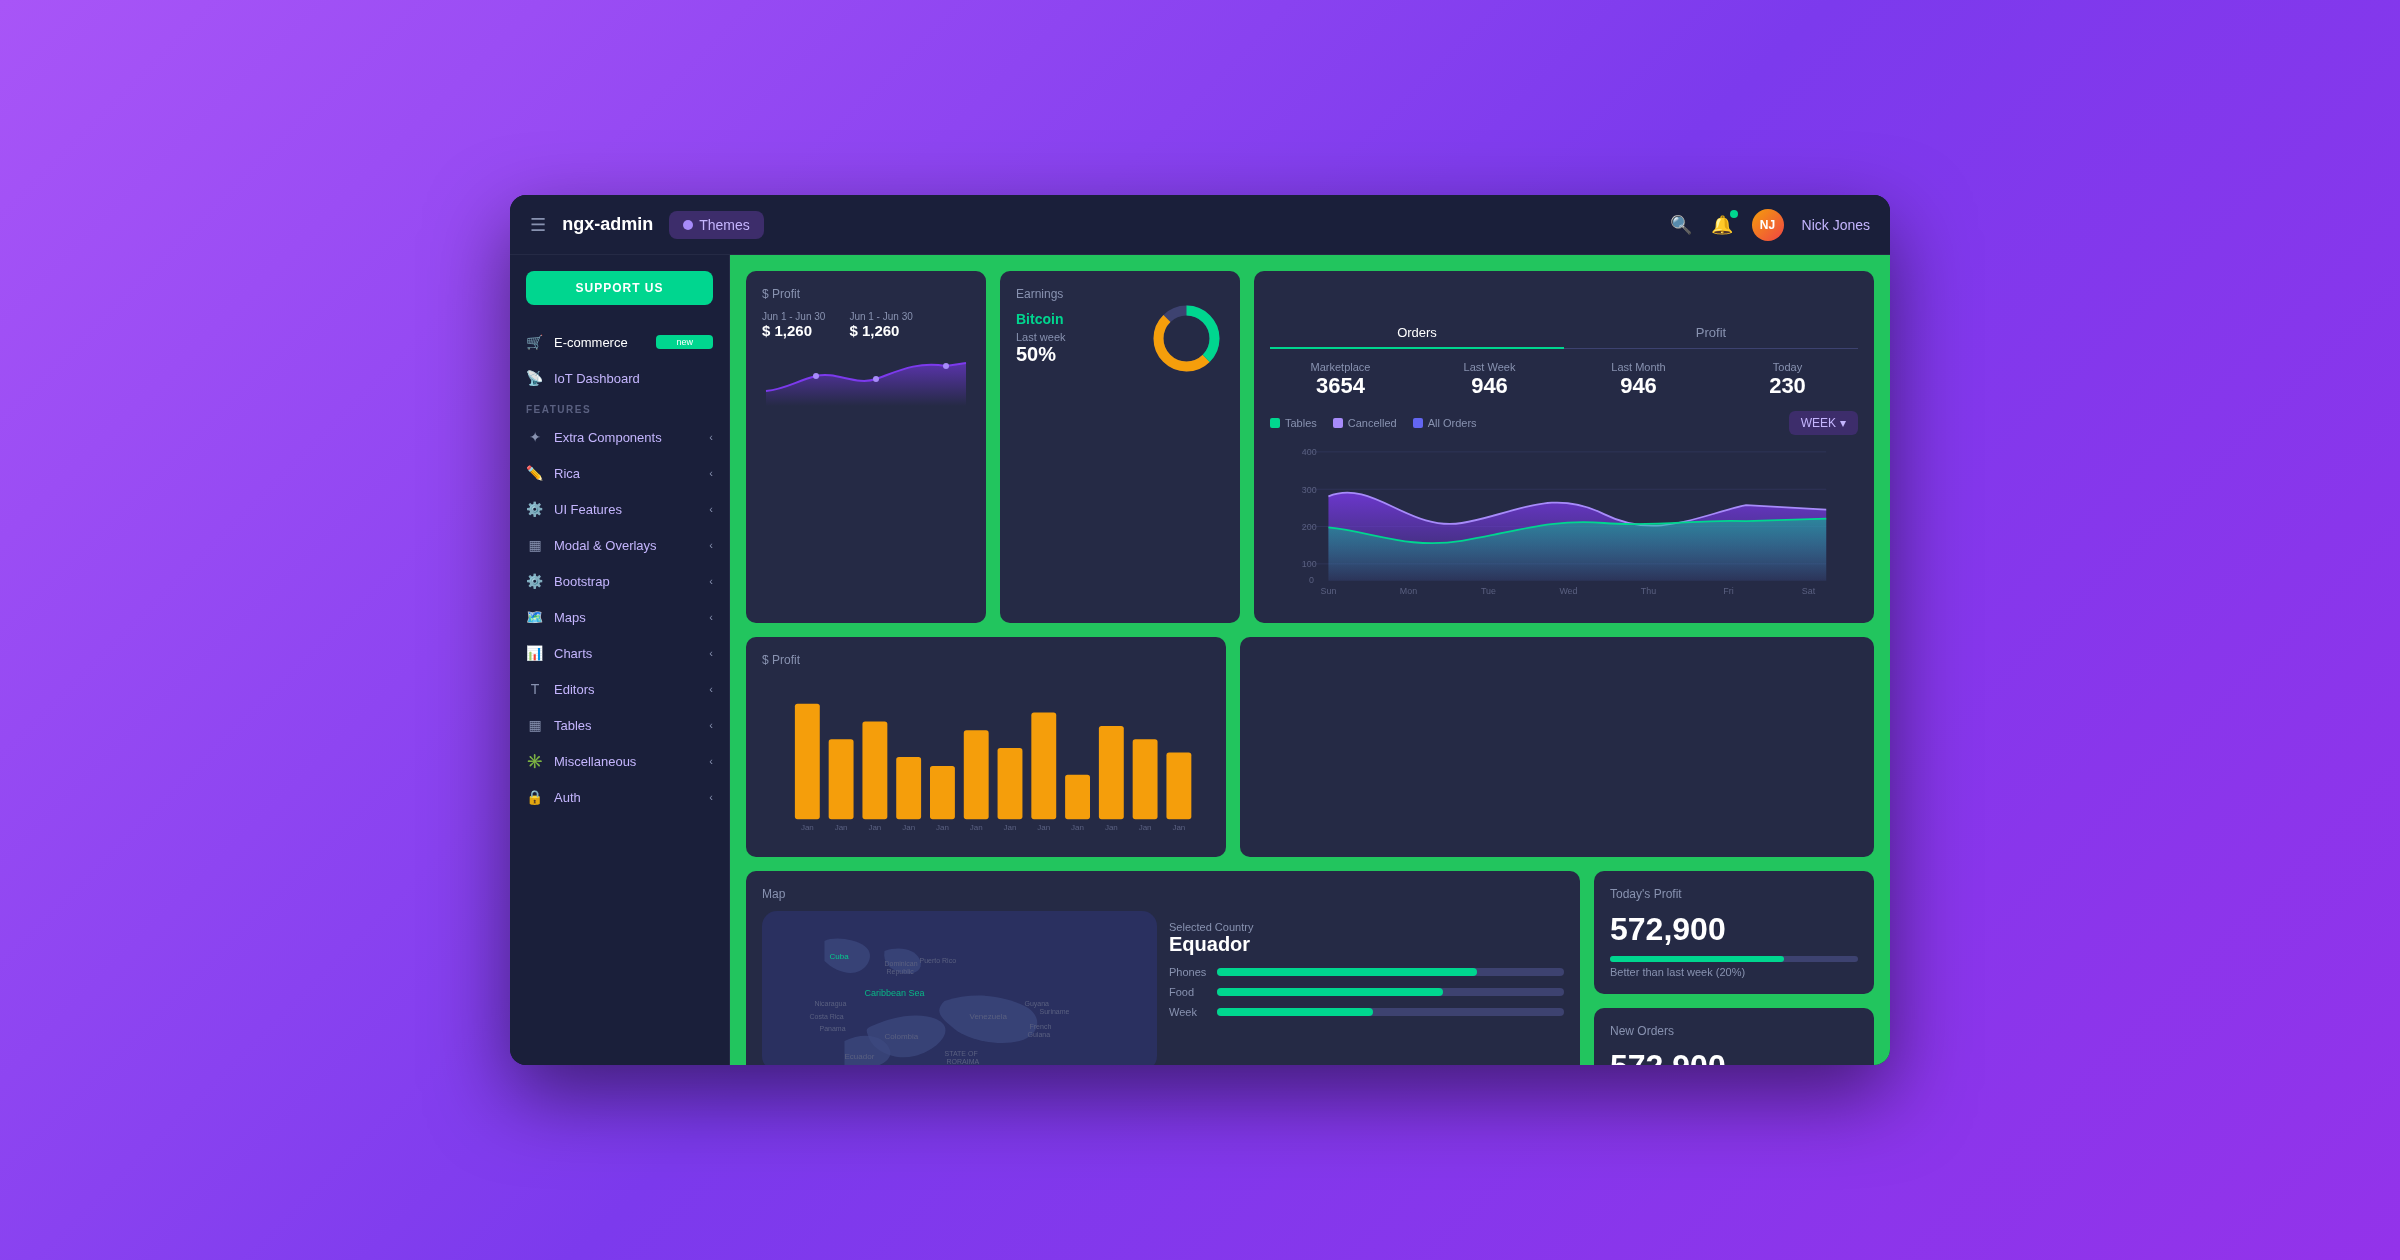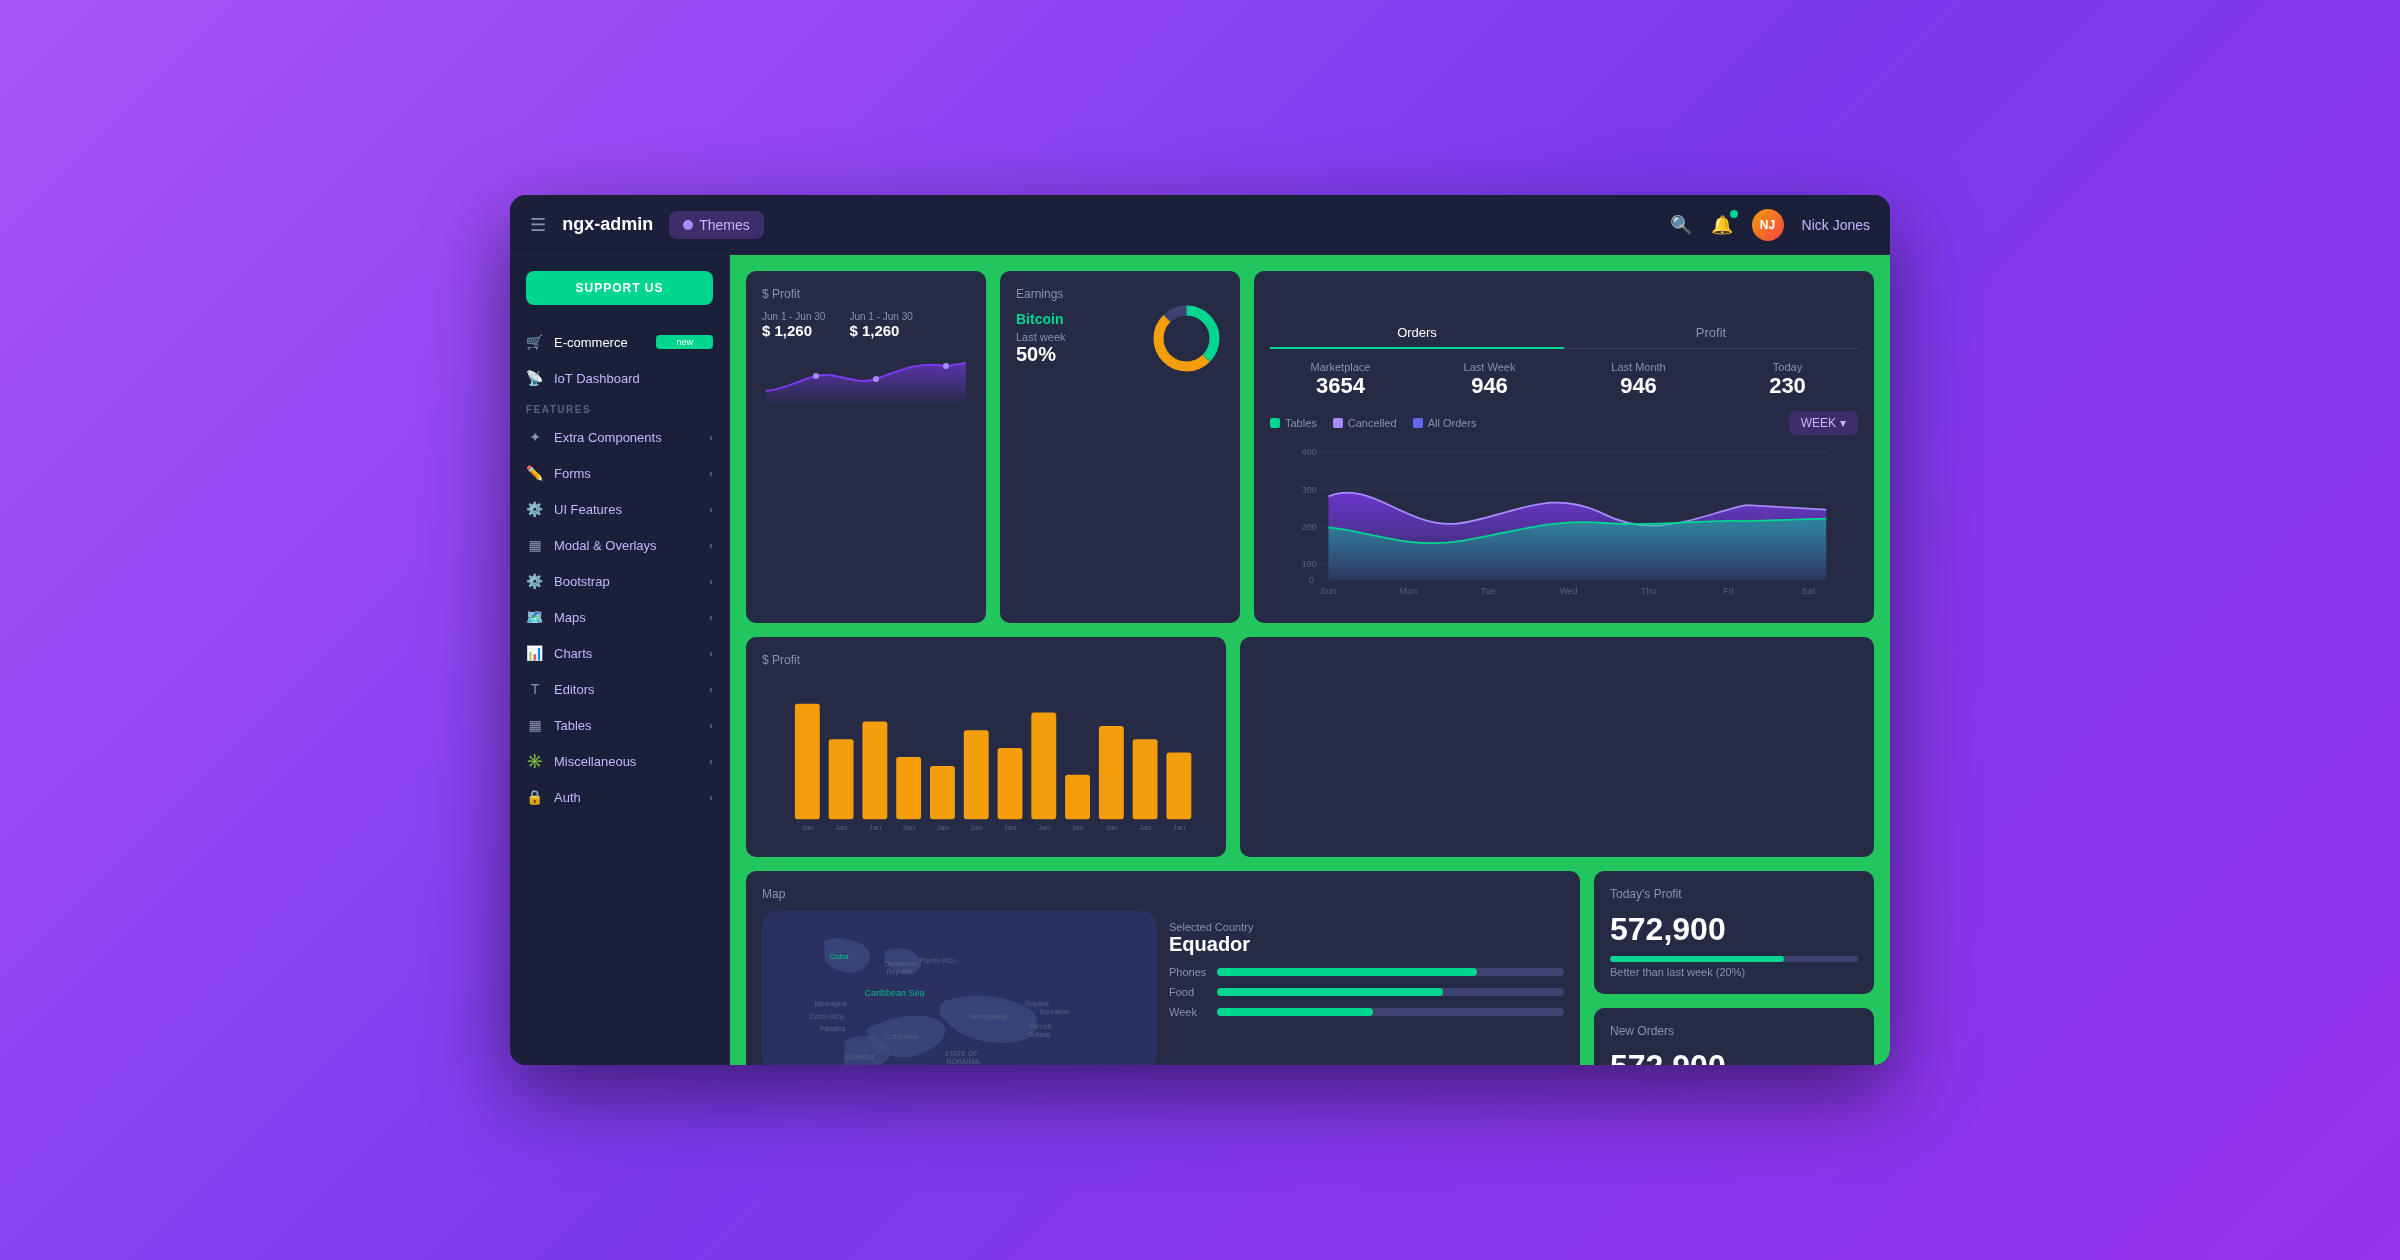--- a/index.html
+++ b/index.html
@@ -421,21 +421,21 @@
 
       <div class="sidebar-section-label">FEATURES</div>
 
       <div class="sidebar-nav-item">
         <span class="sidebar-nav-icon">✦</span>
         <span class="sidebar-nav-label">Extra Components</span>
         <span class="sidebar-chevron">‹</span>
       </div>
       <div class="sidebar-nav-item">
         <span class="sidebar-nav-icon">✏️</span>
-        <span class="sidebar-nav-label">Forms</span>
+        <span class="sidebar-nav-label">Rica</span>
         <span class="sidebar-chevron">‹</span>
       </div>
       <div class="sidebar-nav-item">
         <span class="sidebar-nav-icon">⚙️</span>
         <span class="sidebar-nav-label">UI Features</span>
         <span class="sidebar-chevron">‹</span>
       </div>
       <div class="sidebar-nav-item">
         <span class="sidebar-nav-icon">▦</span>
         <span class="sidebar-nav-label">Modal &amp; Overlays</span>

